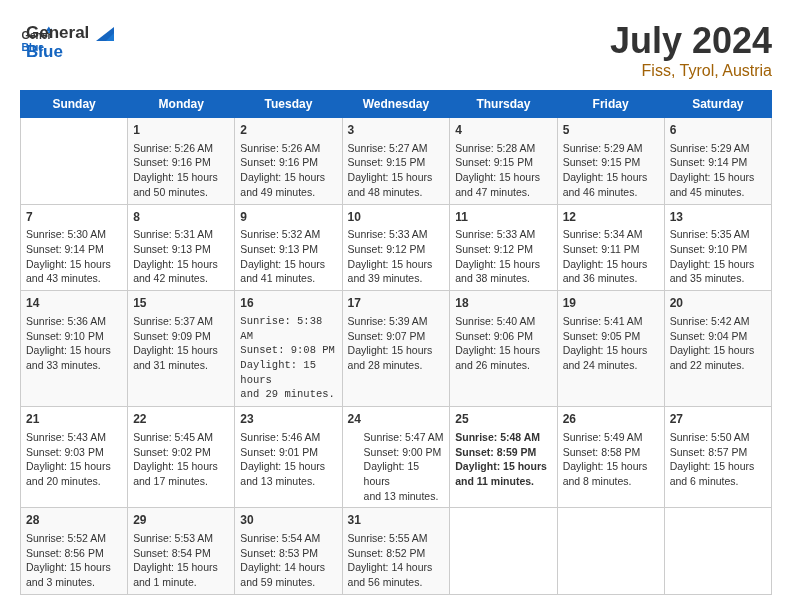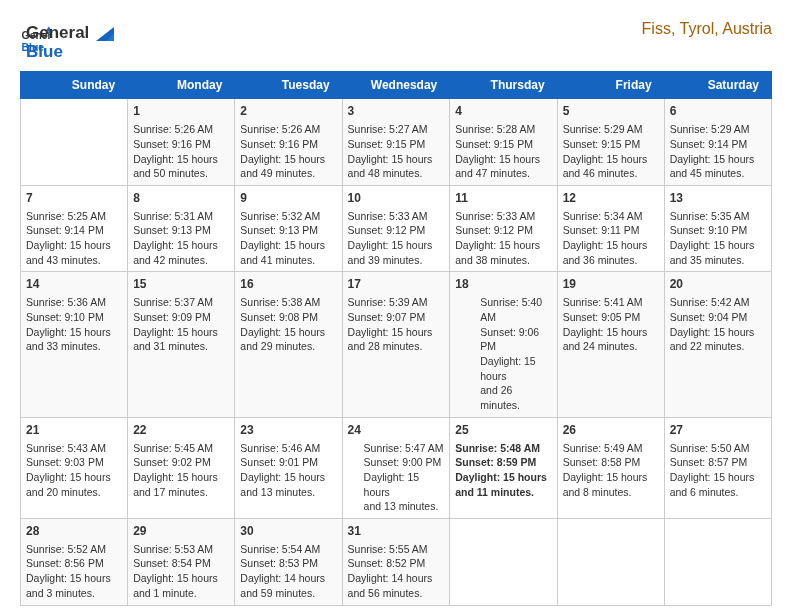--- a/index.html
+++ b/index.html
@@ -39,21 +39,21 @@
     }
     table {
       width: 100%;
       border-collapse: collapse;
       font-size: 11px;
     }
     thead th {
       background-color: #1565c0;
       color: #fff;
       padding: 6px 12px;
-      text-align: right;
+      text-align: center;
       font-size: 12px;
       border: 1px solid #1565c0;
     }
     tbody td {
       border: 1px solid #ccc;
       padding: 4px 5px;
       vertical-align: top;
       width: 108px;
       min-height: 80px;
       color: #333;
@@ -94,20 +94,21 @@
       <span style="font-size:17px; font-weight:bold; color:#333;">General
         <svg width="18" height="14" viewBox="0 0 18 14" style="vertical-align:middle; margin-left:2px;">
           <polygon points="0,14 18,14 18,0" fill="#1565c0"></polygon>
           <polygon points="10,14 18,14 18,6" fill="#1a78d4"></polygon>
         </svg>
       </span>
       <span style="font-size:17px; font-weight:bold; color:#1565c0;">Blue</span>
     </div>
   </div>
   <div class="title-block">
+    <div class="main-title">July 2024</div>
     <div class="subtitle">Fiss, Tyrol, Austria</div>
   </div>
 </div>
 
 <table>
   <thead>
     <tr id="header-row">
         <th>Sunday</th>
         <th>Monday</th>
         <th>Tuesday</th>
@@ -159,21 +160,21 @@
           <span class="day-number">6</span>
           <div class="day-info" style="white-space: pre-line;">Sunrise: 5:29 AM
 Sunset: 9:14 PM
 Daylight: 15 hours
 and 45 minutes.</div>
         </td>
       </tr>
       <tr>
         <td>
           <span class="day-number">7</span>
-          <div class="day-info" style="white-space: pre-line;">Sunrise: 5:25 AM
+          <div class="day-info" style="white-space: pre-line;">Sunrise: 5:30 AM
 Sunset: 9:14 PM
 Daylight: 15 hours
 and 43 minutes.</div>
         </td>
         <td>
           <span class="day-number">8</span>
           <div class="day-info" style="white-space: pre-line;">Sunrise: 5:31 AM
 Sunset: 9:13 PM
 Daylight: 15 hours
 and 42 minutes.</div>
@@ -224,35 +225,35 @@
         </td>
         <td>
           <span class="day-number">15</span>
           <div class="day-info" style="white-space: pre-line;">Sunrise: 5:37 AM
 Sunset: 9:09 PM
 Daylight: 15 hours
 and 31 minutes.</div>
         </td>
         <td>
           <span class="day-number">16</span>
-          <div class="day-info" style="white-space: pre-line;">Sunrise: 5:38 AM
+          <div class="day-info" style="white-space: pre-line; font-family: Liberation Mono, monospace;">Sunrise: 5:38 AM
 Sunset: 9:08 PM
 Daylight: 15 hours
 and 29 minutes.</div>
         </td>
         <td>
           <span class="day-number">17</span>
           <div class="day-info" style="white-space: pre-line;">Sunrise: 5:39 AM
 Sunset: 9:07 PM
 Daylight: 15 hours
 and 28 minutes.</div>
         </td>
         <td>
           <span class="day-number">18</span>
-          <div class="day-info" style="white-space: pre-line; margin-left: 25px;">Sunrise: 5:40 AM
+          <div class="day-info" style="white-space: pre-line;">Sunrise: 5:40 AM
 Sunset: 9:06 PM
 Daylight: 15 hours
 and 26 minutes.</div>
         </td>
         <td>
           <span class="day-number">19</span>
           <div class="day-info" style="white-space: pre-line;">Sunrise: 5:41 AM
 Sunset: 9:05 PM
 Daylight: 15 hours
 and 24 minutes.</div>

